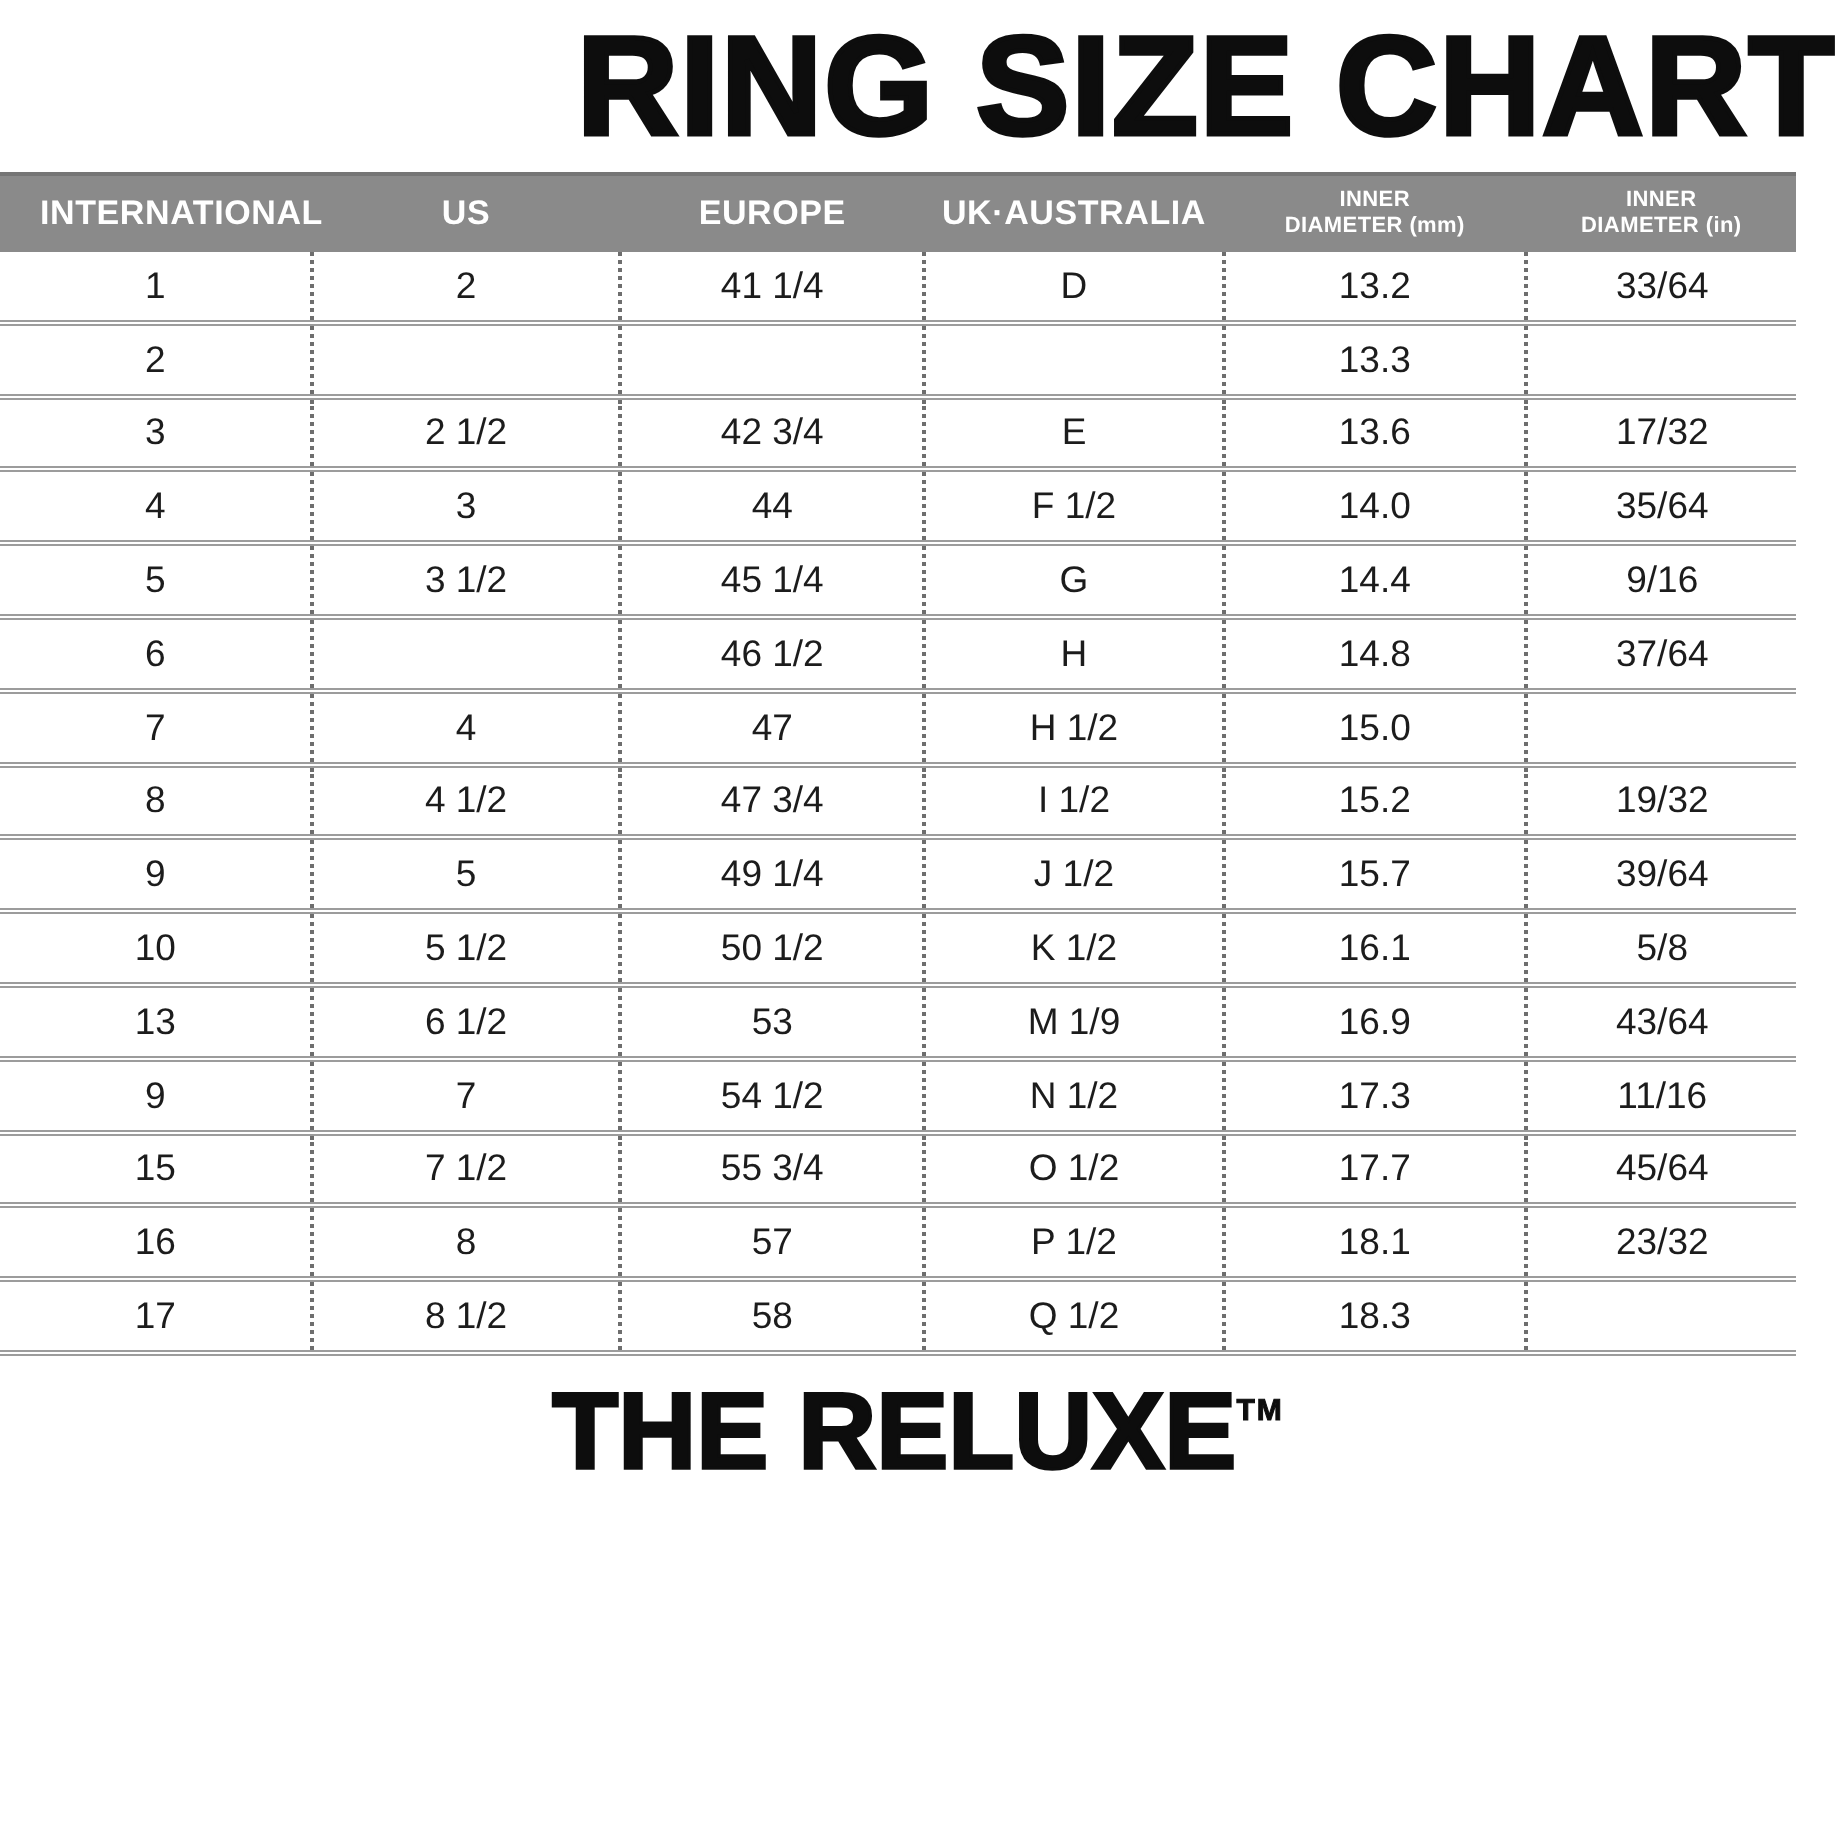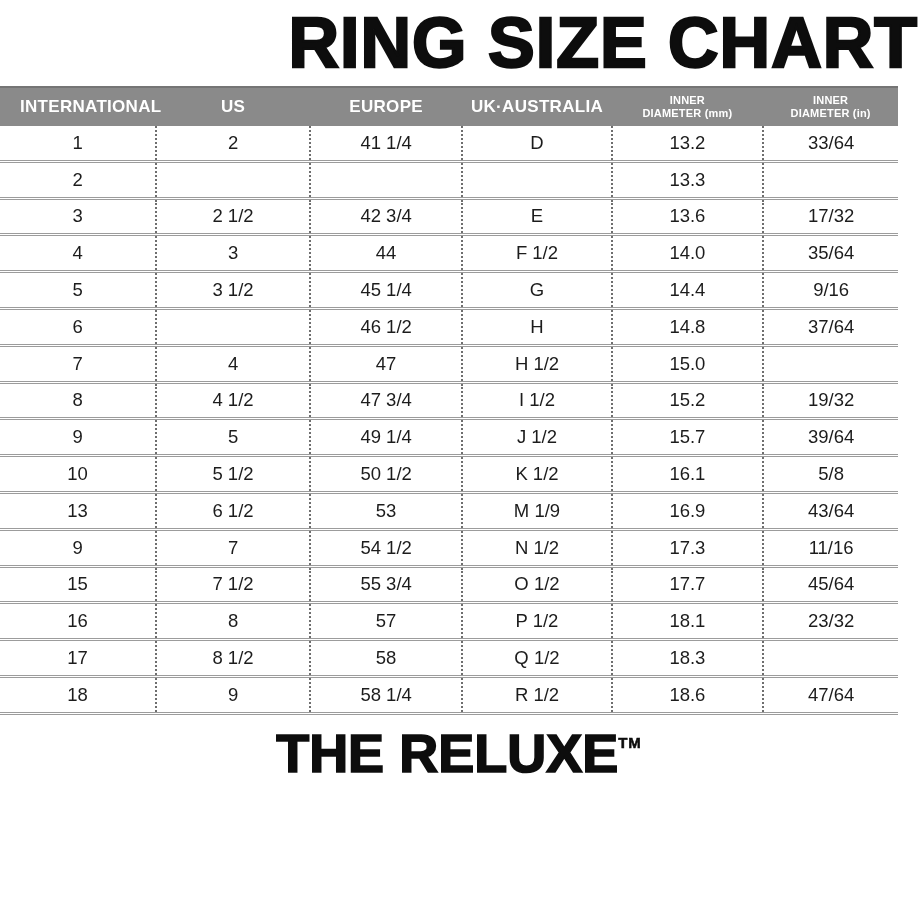--- a/index.html
+++ b/index.html
@@ -233,28 +233,20 @@
         <td>23/32</td>
       </tr>
       <tr>
         <td>17</td>
         <td>8 1/2</td>
         <td>58</td>
         <td>Q 1/2</td>
         <td>18.3</td>
         <td></td>
       </tr>
-      <tr>
-        <td>18</td>
-        <td>9</td>
-        <td>58 1/4</td>
-        <td>R 1/2</td>
-        <td>18.6</td>
-        <td>47/64</td>
-      </tr>
     </tbody>
 </table>
 
 <div class="footer">
   <div class="brand">
     <span>THE RELUXE</span><sup>TM</sup>
   </div>
 
 </div>
 

